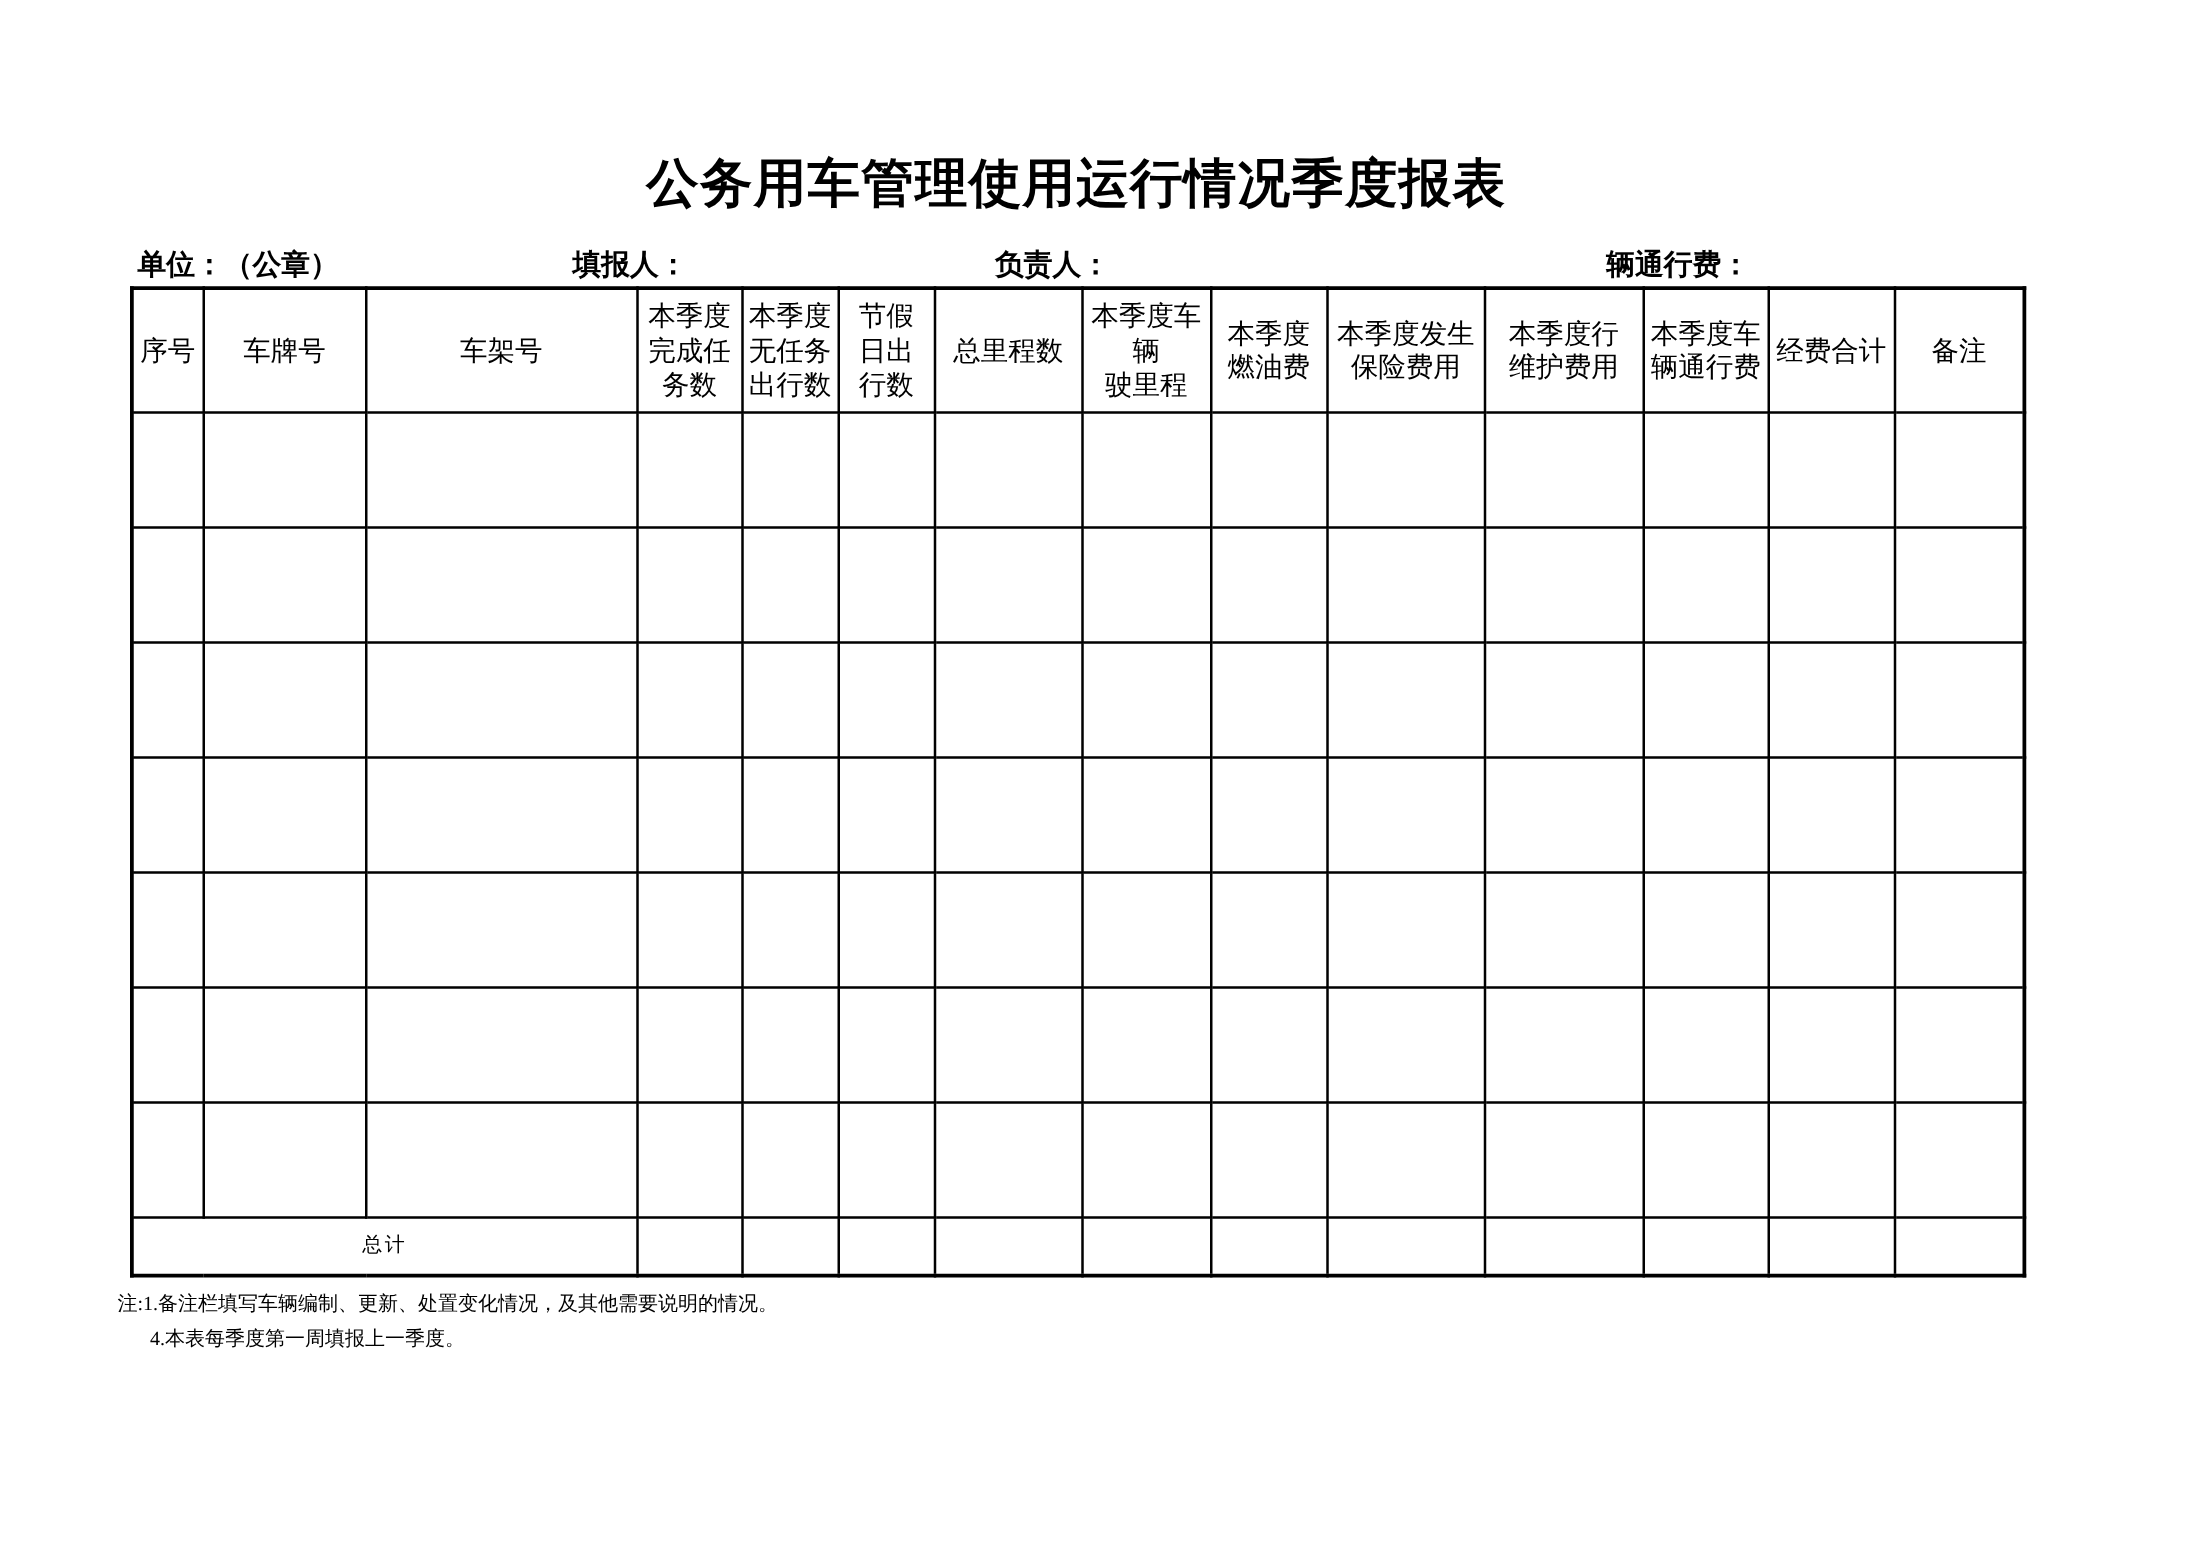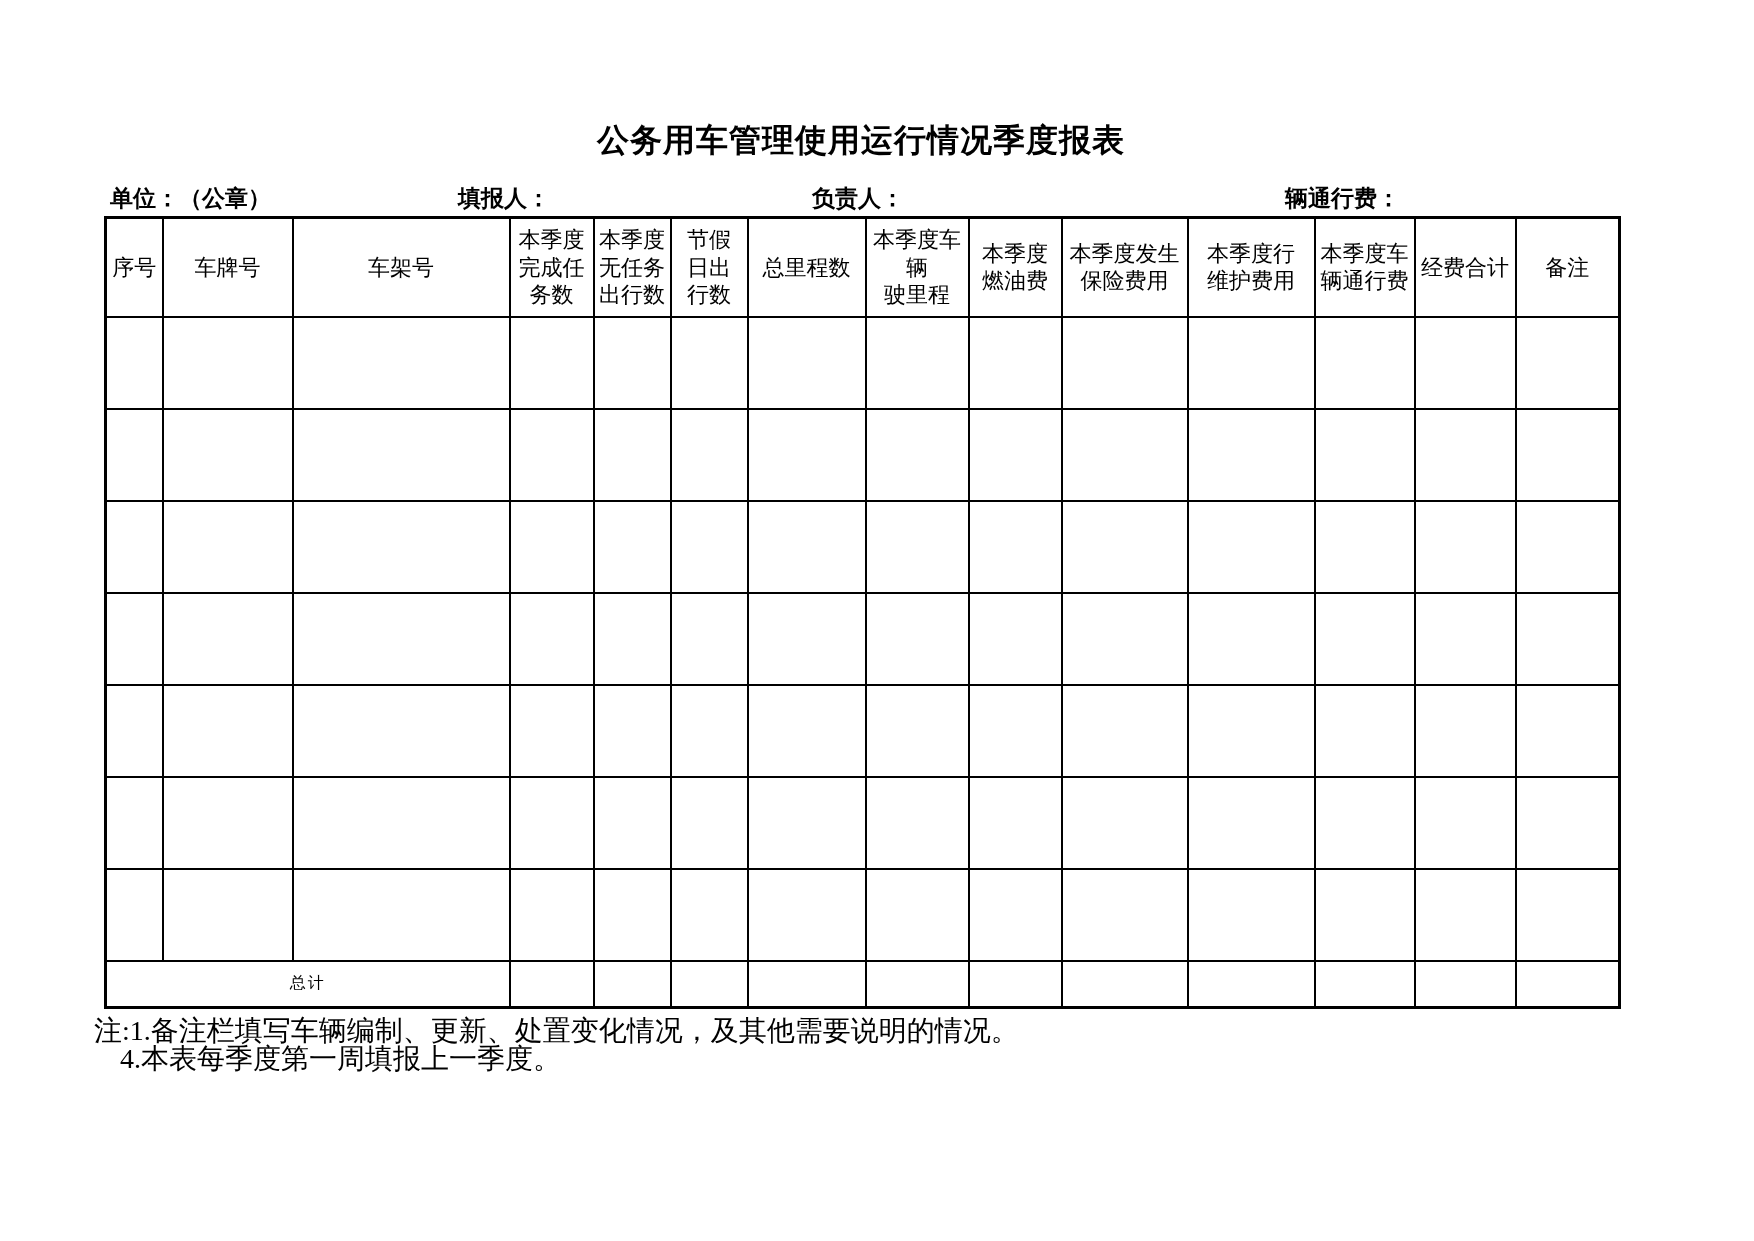--- a/index.html
+++ b/index.html
@@ -13,40 +13,40 @@
   .sheet {
     position: relative;
     width: 1514px;
     margin-left: 104px;
   }
   .doc-title {
     margin-top: 120px;
     text-align: center;
     font-family: Liberation Sans, sans-serif;
     font-weight: bold;
-    font-size: 32px;
+    font-size: 42px;
     line-height: 1.3;
     letter-spacing: 1px;
     white-space: nowrap;
   }
   .meta-row {
     position: relative;
     margin-top: 20px;
     height: 34px;
   }
   .meta-row span {
     position: absolute;
     bottom: 2px;
     font-size: 23px;
     font-weight: bold;
     white-space: nowrap;
   }
   .meta-unit        { left: 6px; }
   .meta-filler      { left: 354px; }
-  .meta-responsible { left: 708px; }
+  .meta-responsible { left: 692px; }
   .meta-date        { left: 1181px; }
 
   table.report {
     border-collapse: collapse;
     table-layout: fixed;
     width: 1514px;
     border: 3px solid #000;
   }
   table.report th, table.report td {
     border: 2px solid #000;
@@ -66,21 +66,21 @@
   tr.total-row   { height: 46px; }
   td.total-label {
     font-family: "Liberation Serif", serif;
     font-size: 16px;
     letter-spacing: 2px;
   }
   .notes {
     margin-top: 8px;
     margin-left: -10px;
     font-family: "Liberation Serif", serif;
-    font-size: 28px;
+    font-size: 16px;
     line-height: 28px;
   }
   .notes .note-line { white-space: nowrap; }
   .notes .indented  { padding-left: 26px; }
 </style>
 </head>
 <body>
 
 <div class="sheet">
 

